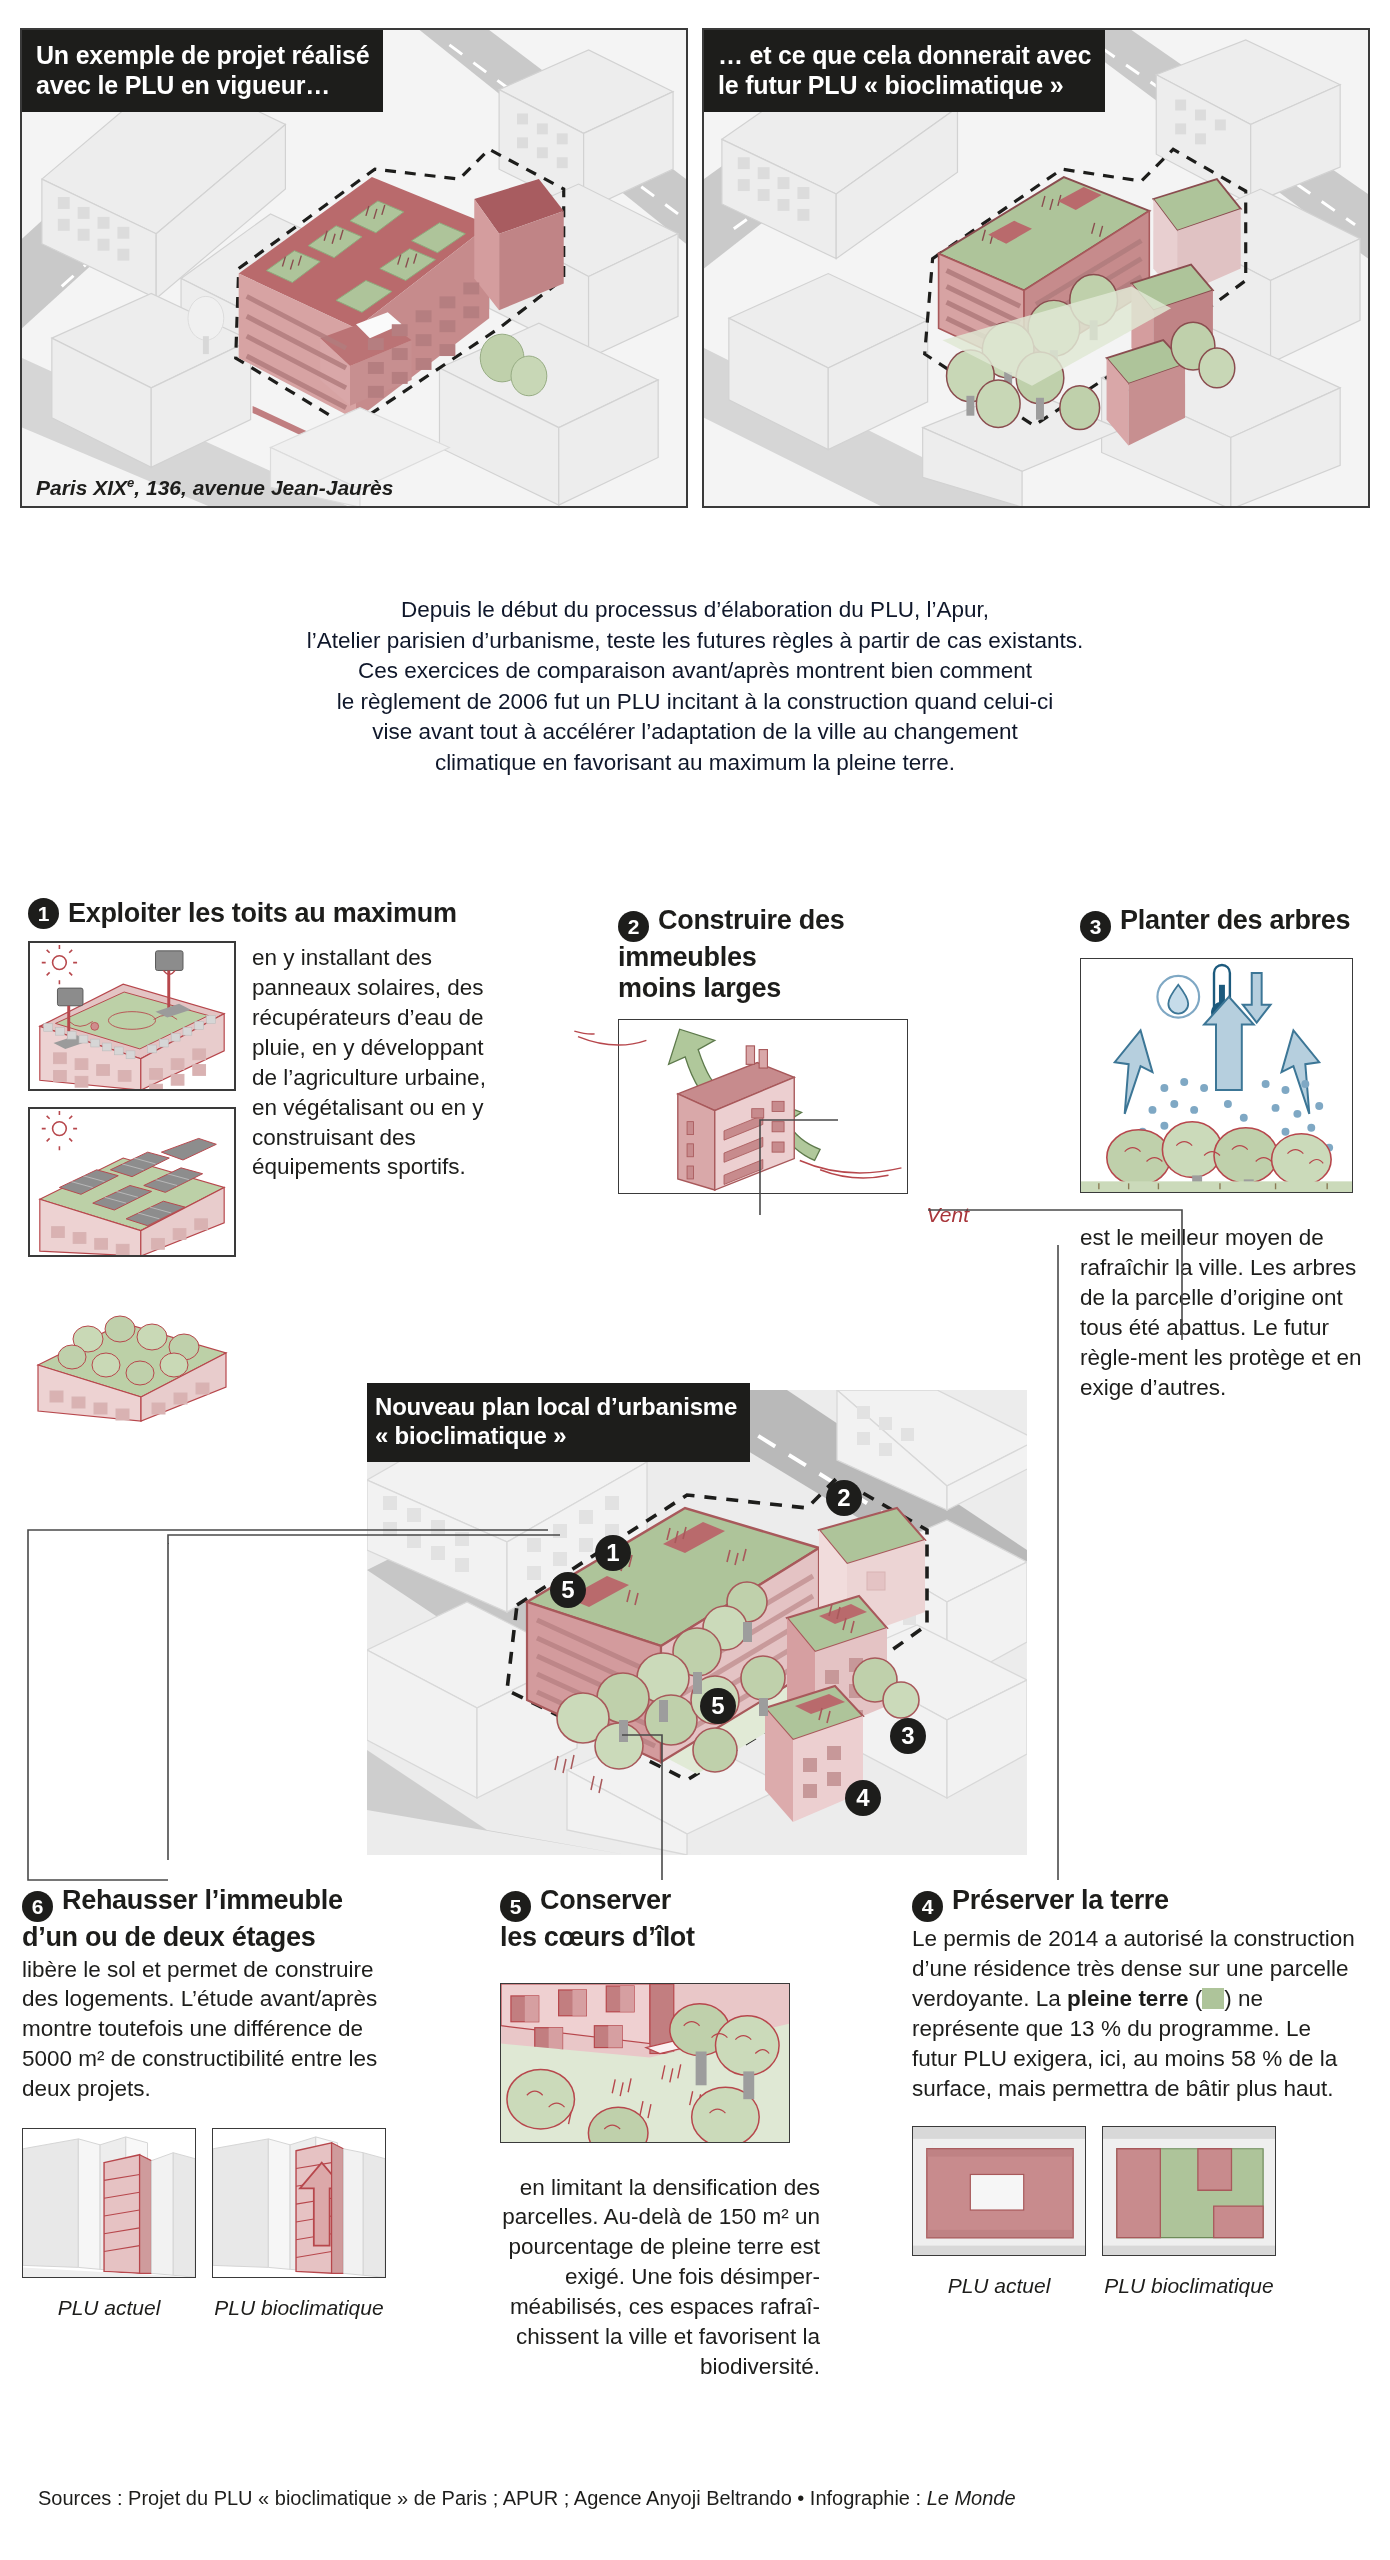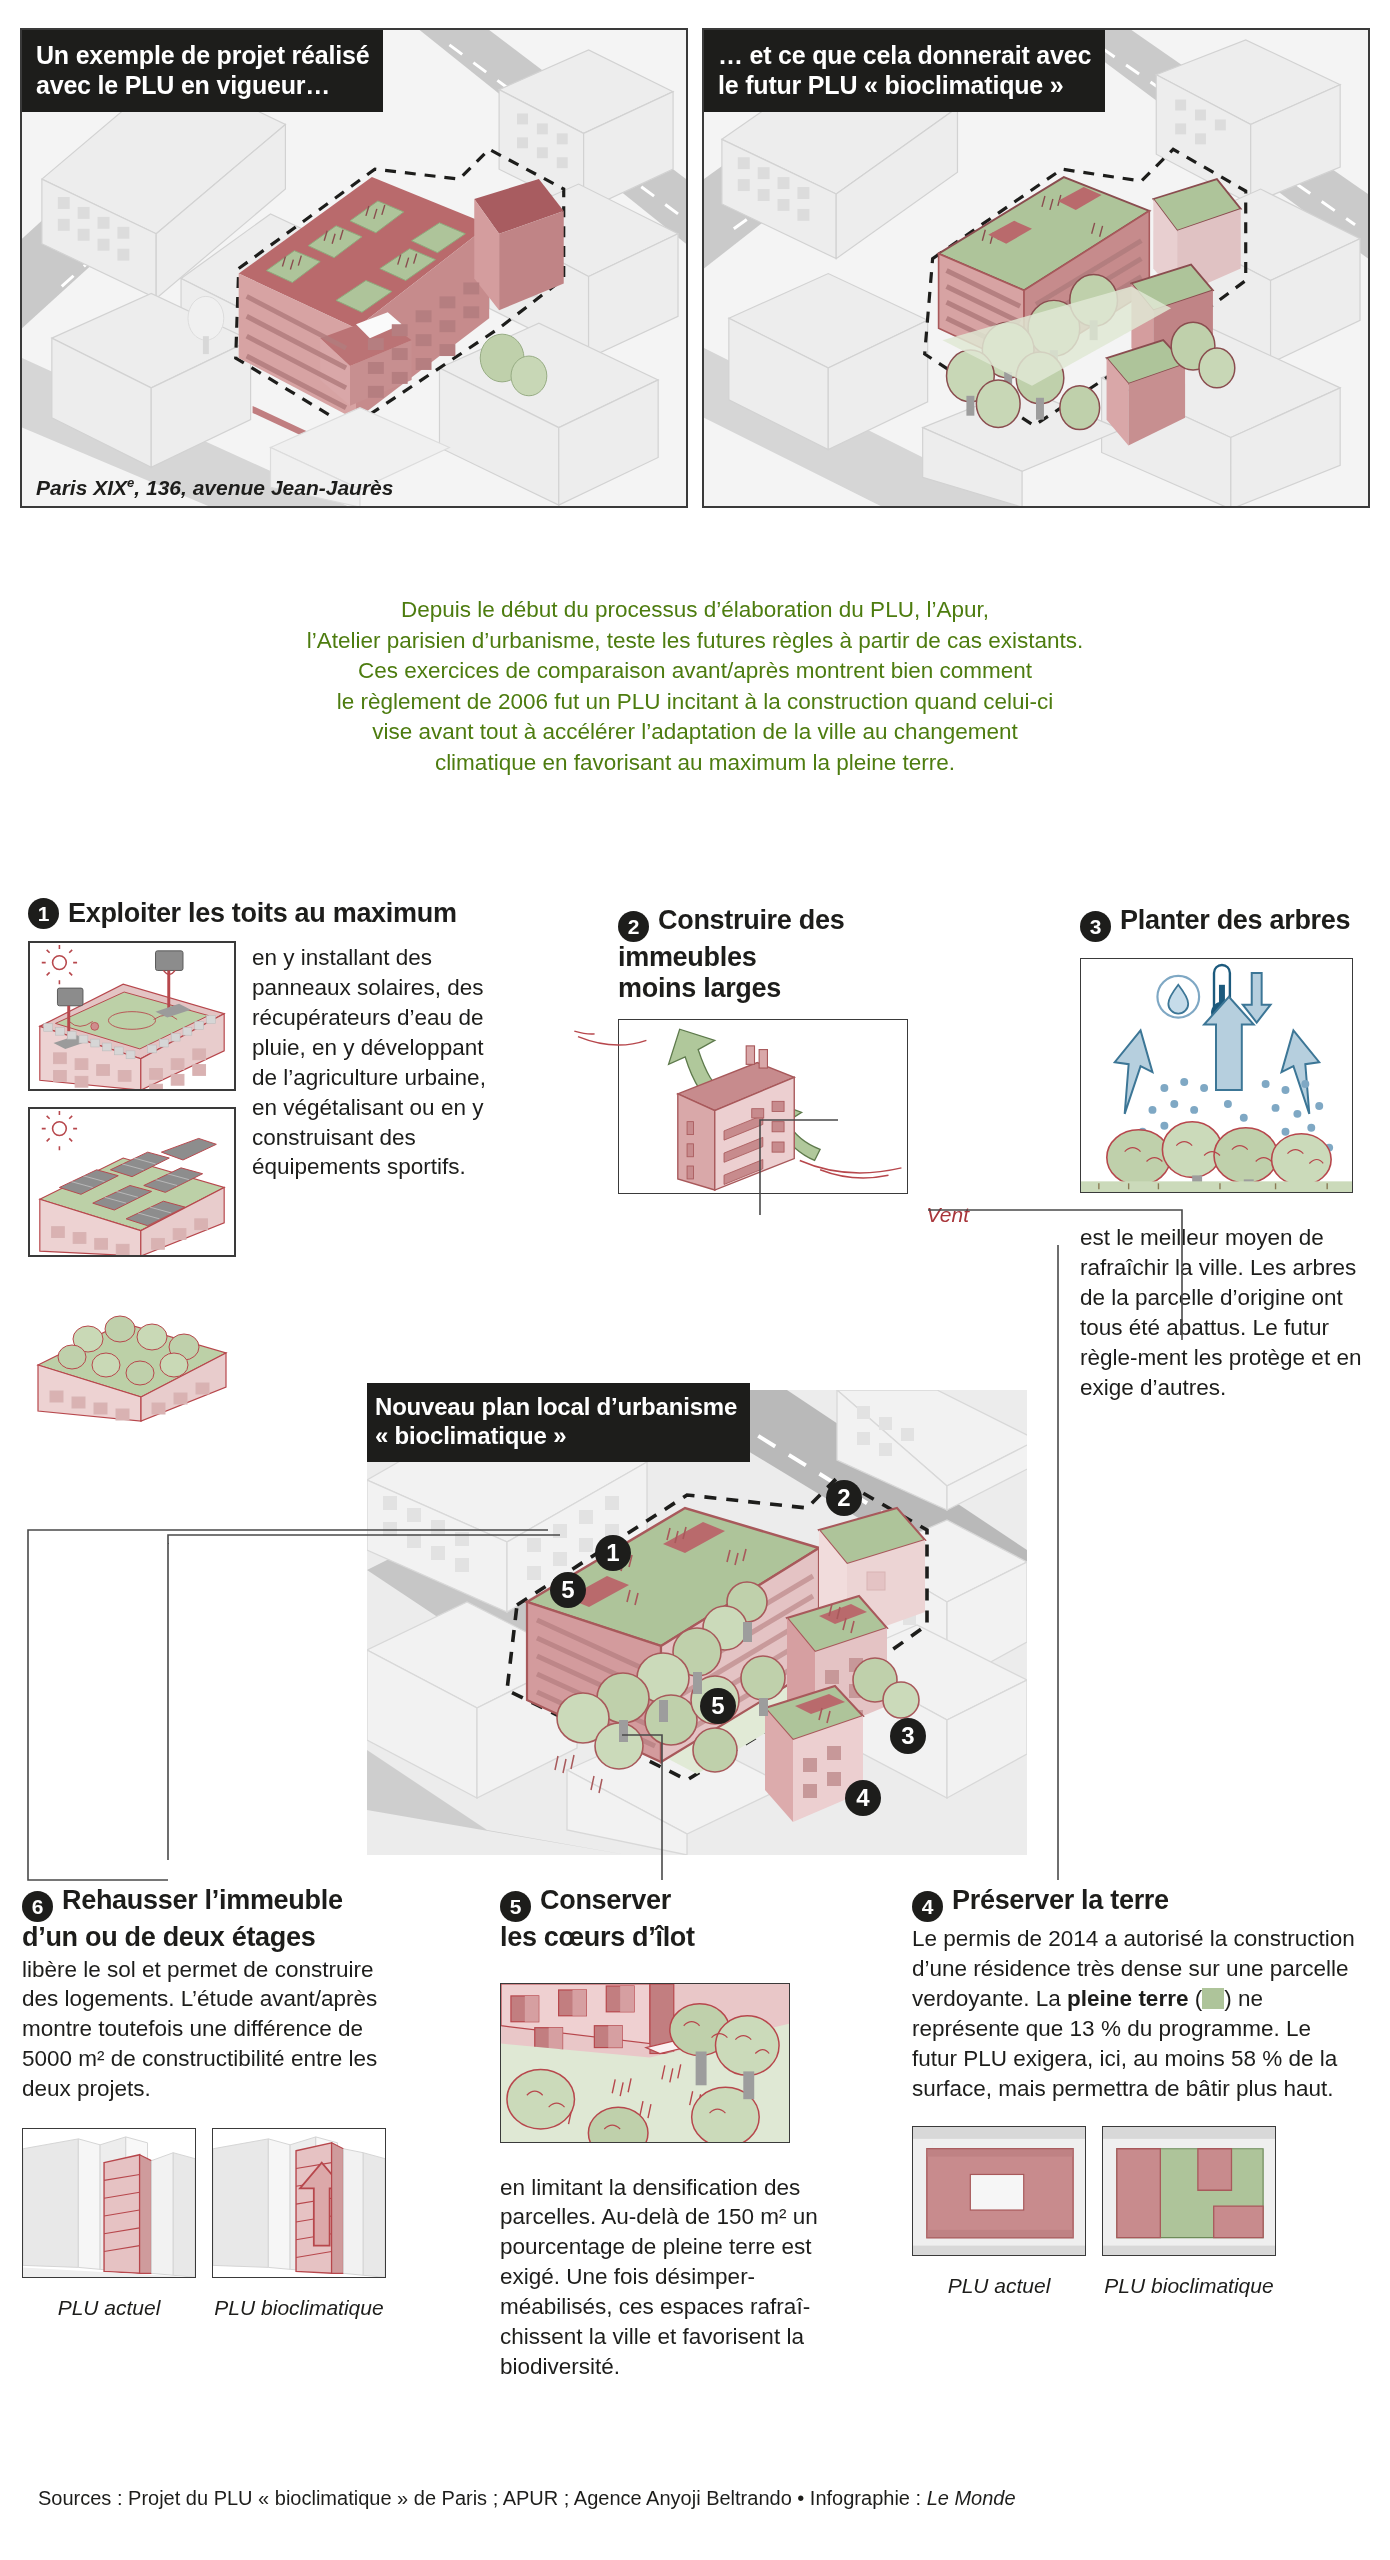--- a/index.html
+++ b/index.html
@@ -26,21 +26,21 @@
   .panel-caption {
     position: absolute; bottom: 6px; left: 14px; z-index: 12;
     font-style: italic; font-weight: bold; font-size: 21px; color: #1d1d1b;
   }
   .panel-caption sup { font-size: 13px; }
   .cityscape { position: absolute; inset: 0; }
 
   
   .intro {
     position: absolute; top: 595px; left: 0; width: 1390px;
-    text-align: center; font-size: 22.5px; line-height: 1.36; color: #4d7c0f;
+    text-align: center; font-size: 22.5px; line-height: 1.36; color: #0f172a;
   }
 
   
   .num {
     display: inline-flex; align-items: center; justify-content: center;
     width: 31px; height: 31px; border-radius: 50%;
     background: #1d1d1b; color: #fff; font-weight: bold; font-size: 21px;
     vertical-align: -5px; margin-right: 9px; flex: 0 0 auto;
   }
   .head {
@@ -100,21 +100,21 @@
   #sec6 .head { }
   #sec6 .txt { margin-top: 2px; }
   #sec6 .pair { display: flex; gap: 16px; margin-top: 24px; }
   #sec6 .cell { width: 174px; }
   #sec6 .fig { width: 174px; height: 150px; border: 1.5px solid #3a3a3a; position: relative; overflow: hidden; background: #fff; }
   .cap { text-align: center; font-style: italic; font-size: 21px; margin-top: 18px; color:#1d1d1b; }
 
   
   #sec5 { position: absolute; top: 1885px; left: 500px; width: 320px; }
   #sec5 .fig { margin-top: 30px; width: 290px; height: 160px; border: 1.5px solid #3a3a3a; position: relative; overflow: hidden; background: #dfe8d4; }
-  #sec5 .txt { margin-top: 30px; }
+  #sec5 .txt { margin-top: 30px; text-align: right; }
 
   
   #sec4 { position: absolute; top: 1885px; left: 912px; width: 450px; }
   #sec4 .txt { margin-top: 2px; }
   #sec4 .pair { display: flex; gap: 16px; margin-top: 22px; }
   #sec4 .cell { width: 174px; }
   #sec4 .fig { width: 174px; height: 130px; border: 1.5px solid #3a3a3a; position: relative; overflow: hidden; background: #efefef; }
 
   
   #sources {

